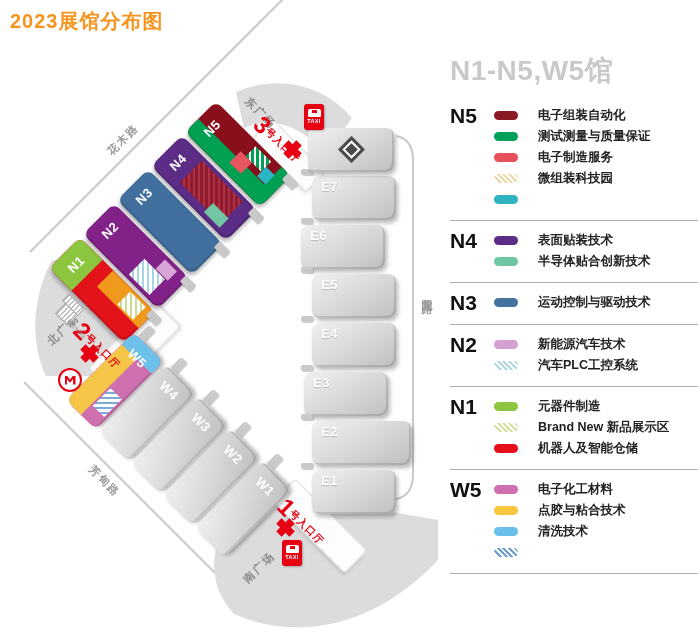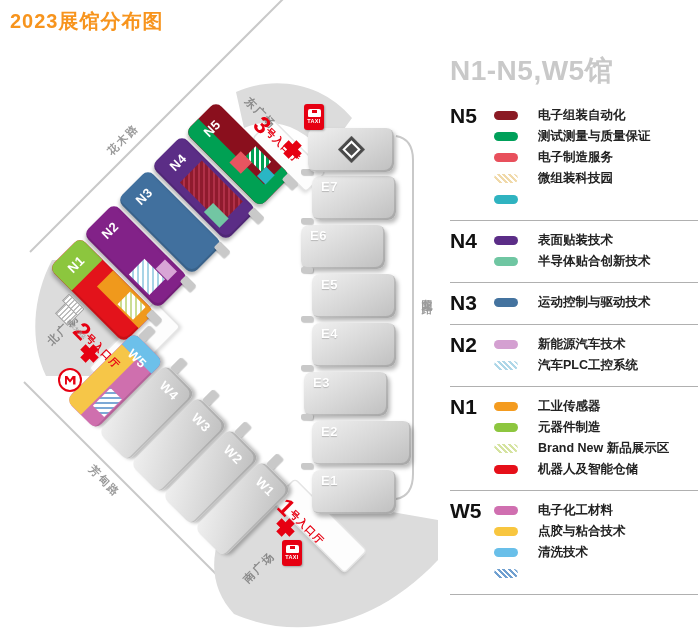--- a/index.html
+++ b/index.html
@@ -274,24 +274,20 @@
             <div class="lg-item">
               <span class="lg-swatch" style="background: repeating-linear-gradient(45deg, rgb(174, 215, 232) 0px, rgb(174, 215, 232) 2px, rgb(255, 255, 255) 2px, rgb(255, 255, 255) 4px);"></span>
               <span class="lg-text">汽车PLC工控系统</span>
             </div>
           </div>
         </div>
         <div class="lg-sec">
           <div class="lg-sec-label">N1</div>
           <div class="lg-items">
             <div class="lg-item">
-              <span class="lg-swatch" style="background: rgb(244, 155, 31);"></span>
-              <span class="lg-text">工业传感器</span>
-            </div>
-            <div class="lg-item">
               <span class="lg-swatch" style="background: rgb(141, 198, 63);"></span>
               <span class="lg-text">元器件制造</span>
             </div>
             <div class="lg-item">
               <span class="lg-swatch" style="background: repeating-linear-gradient(45deg, rgb(213, 227, 160) 0px, rgb(213, 227, 160) 2px, rgb(255, 255, 255) 2px, rgb(255, 255, 255) 4px);"></span>
               <span class="lg-text">Brand New 新品展示区</span>
             </div>
             <div class="lg-item">
               <span class="lg-swatch" style="background: rgb(230, 15, 25);"></span>
               <span class="lg-text">机器人及智能仓储</span>

